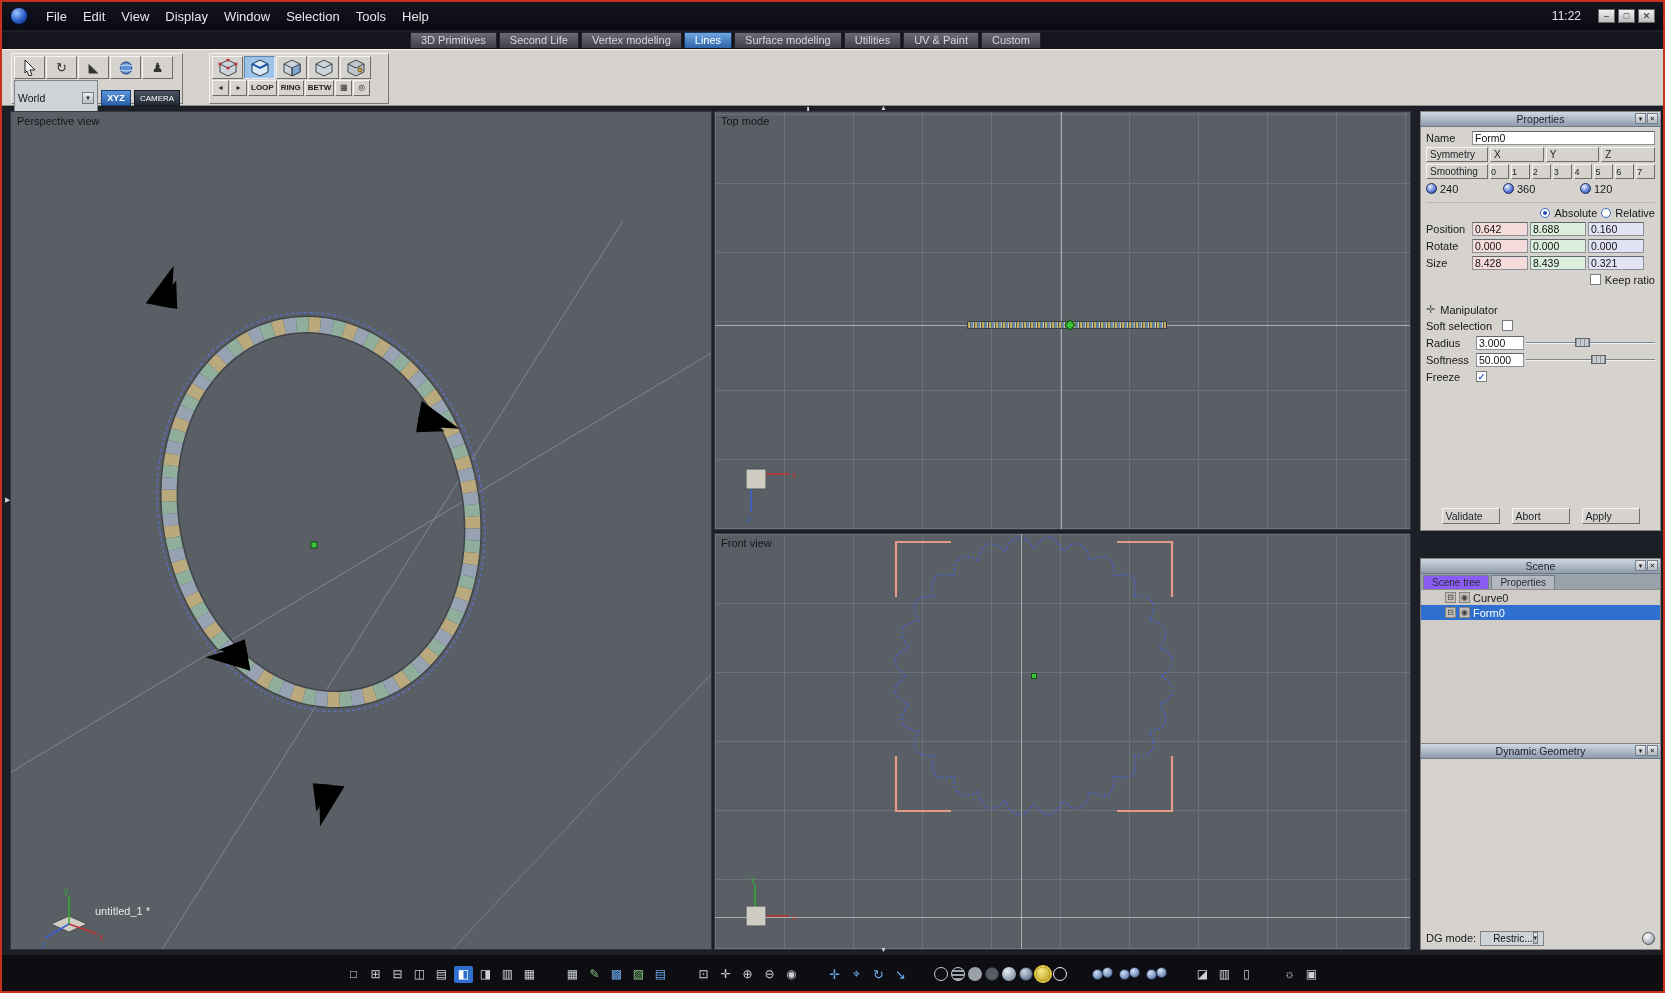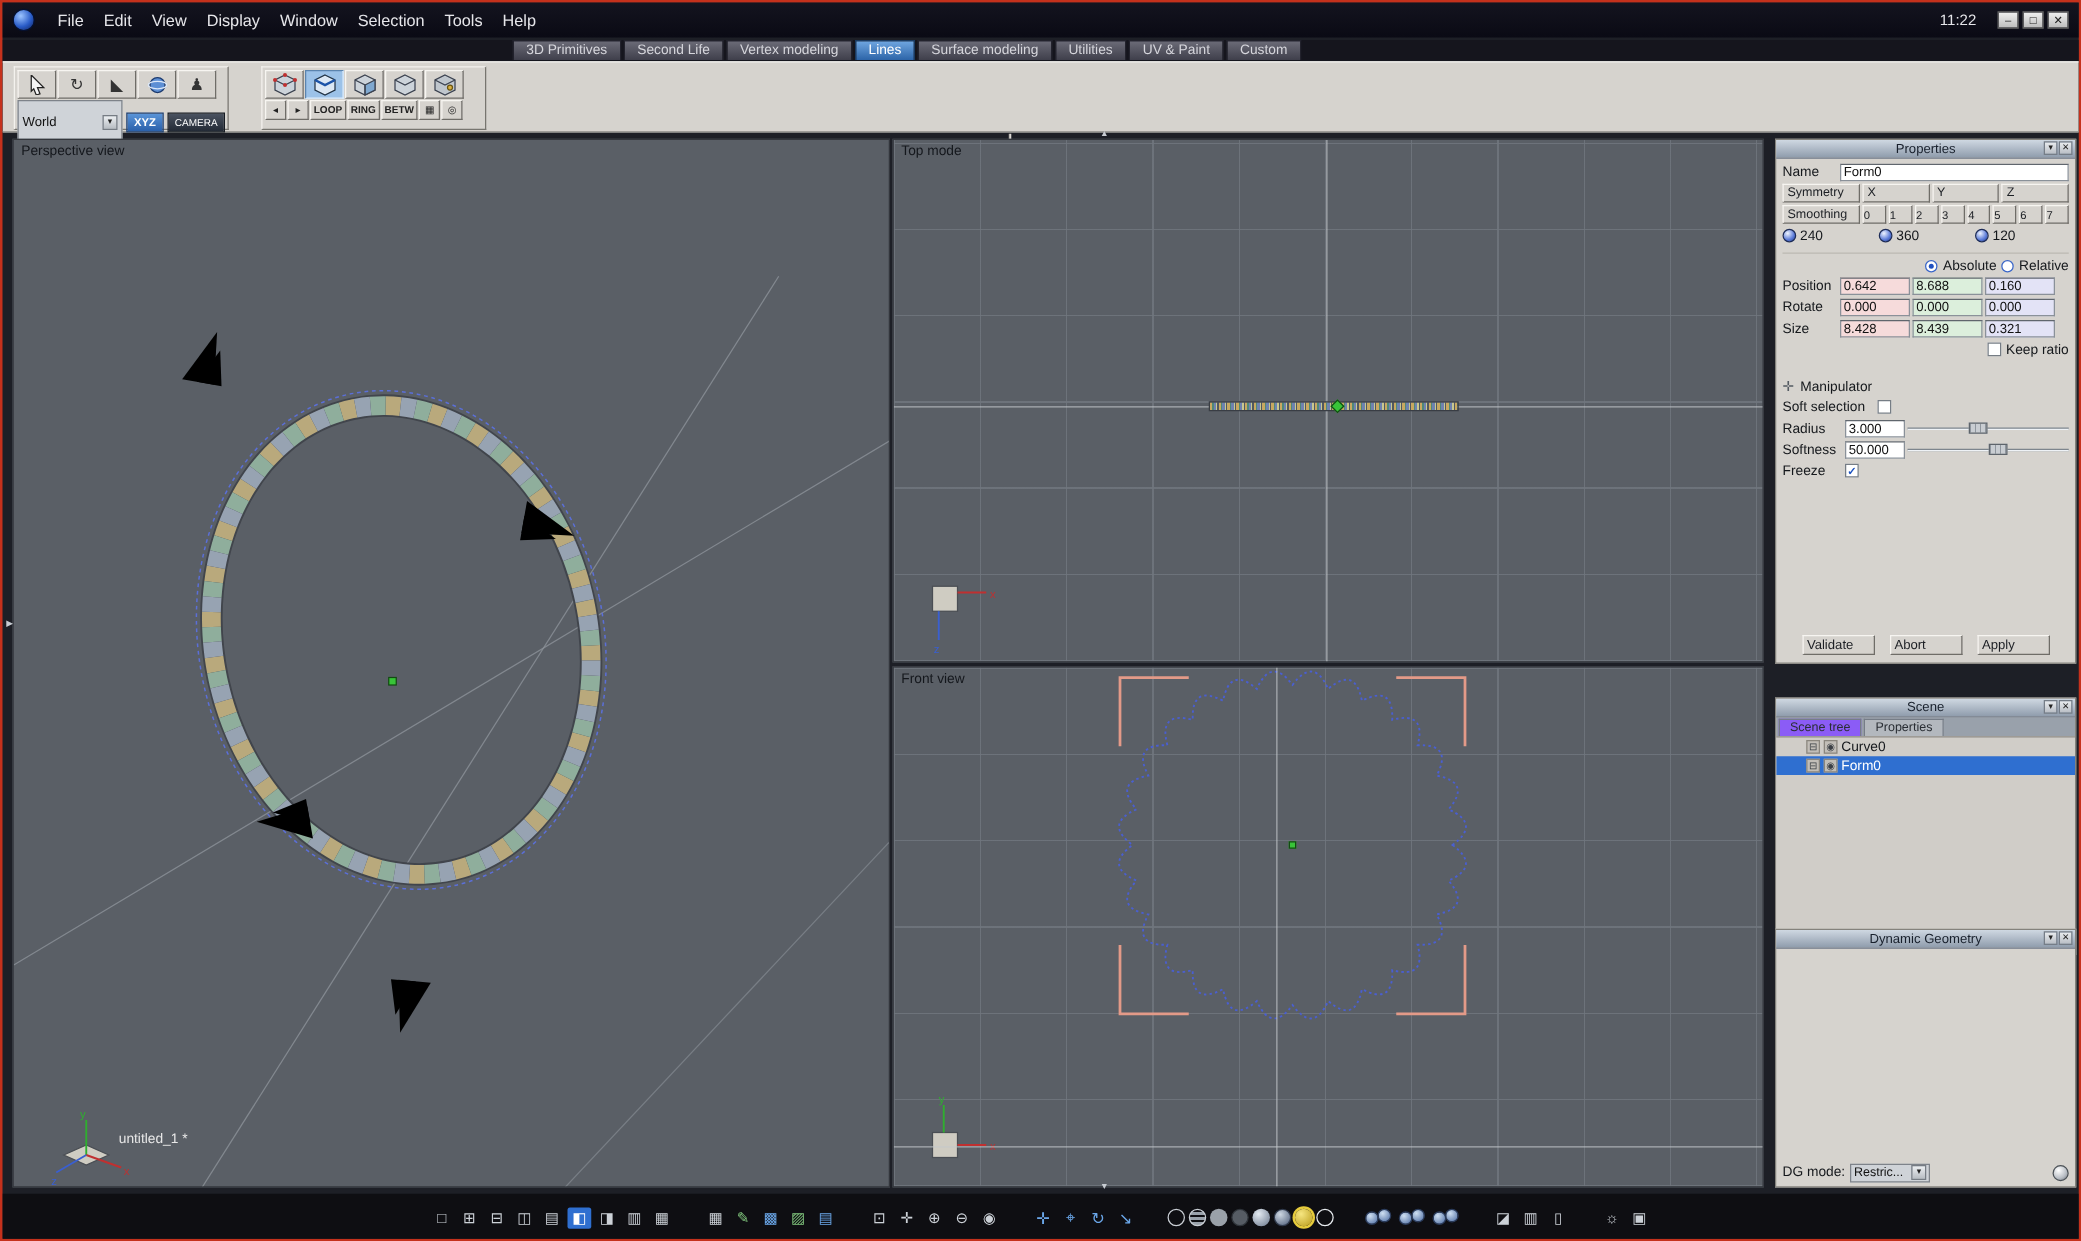--- a/index.html
+++ b/index.html
@@ -129,21 +129,21 @@
     background:#c2beb8; border:1px solid #8a867e; }
   .srow.sel .sicon { background:#c2beb8; color:#3c4046; }
   .sbottom { flex:0 0 20px; display:flex; align-items:center; gap:3px; padding:2px 3px; }
   .sbottom .field { width:108px; flex:0 0 108px; }
   .selbtn { width:58px; height:15px; font-size:10.5px; }
   .arrbtn { width:14px; height:14px; font-size:7px; line-height:12px; }
   
   .dynbody { flex:1; }
   .dynrow { flex:0 0 22px; display:flex; align-items:center; gap:4px; padding:2px 5px; }
   .dyndrop { width:64px; height:15px; background:#cfd3d8; border:1px solid #7e838a; font-size:10px;
-    display:flex; align-items:center; padding:0 2px; color:#111; }
+    display:flex; align-items:center; padding:0 12px; color:#111; }
   .dyndrop .ddlabel { flex:1; }
   .dynsphere { width:13px; height:13px; border-radius:50%; margin-left:auto;
     background:radial-gradient(circle at 35% 30%, #ffffff, #b9bec5 60%, #6a7078); border:1px solid #4c5258; }
   
   .bottombar { position:absolute; left:0; top:953px; width:1661px; height:38px; background:#0e0e12;
     display:flex; align-items:center; justify-content:center; gap:24px; }
   .bgroup { display:flex; align-items:center; gap:3px; }
   .bicon { width:19px; height:17px; display:flex; align-items:center; justify-content:center;
     color:#ccd1d7; font-size:12px; border-radius:2px; }
   .bicon.on { background:#2f6fd0; color:#fff; }

